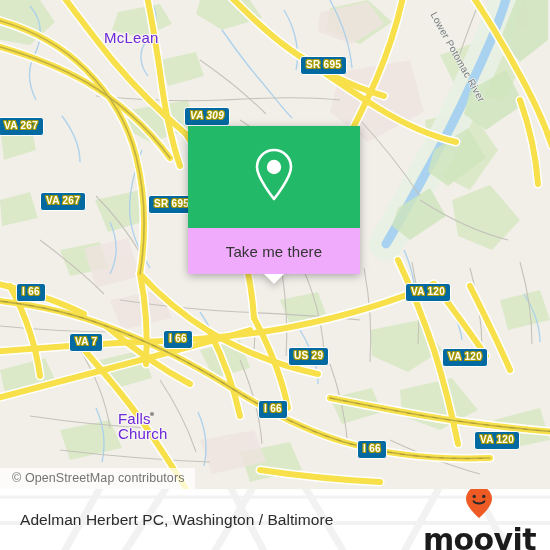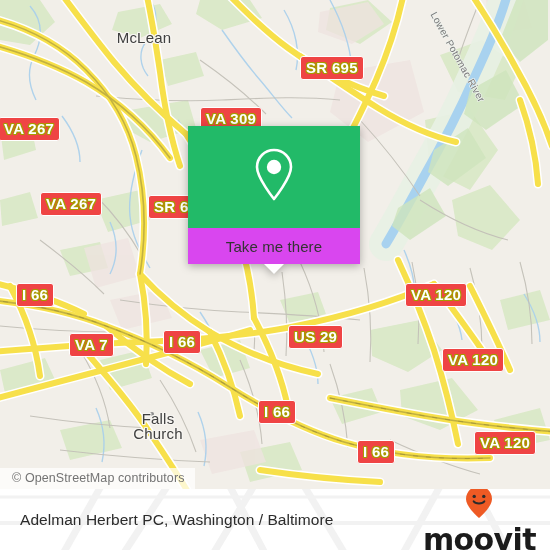--- a/index.html
+++ b/index.html
@@ -38,48 +38,48 @@
     font-size: 12.5px;
     color: #737373;
     letter-spacing: 0.1px;
     white-space: nowrap;
     font-family: "Liberation Sans", sans-serif;
   }
 
   
   .shield {
     position: absolute;
-    background: #ef4444;
+    background: #0369a1;
     border: 1.6px solid #ffffff;
     border-radius: 3px;
     color: #ffffff;
-    font-size: 15px;
+    font-size: 10px;
     font-weight: bold;
     line-height: 1;
     padding: 3px 5px 4px 5px;
     white-space: nowrap;
     text-shadow:
        1px  0   0 #a89a00,
       -1px  0   0 #a89a00,
        0    1px 0 #a89a00,
        0   -1px 0 #a89a00,
        1px  1px 0 #a89a00,
       -1px  1px 0 #a89a00,
        1px -1px 0 #a89a00,
       -1px -1px 0 #a89a00;
     letter-spacing: 0.3px;
   }
 
   
   .place-label {
     position: absolute;
-    color: #404040;
+    color: #6d28d9;
     font-size: 15px;
     line-height: 1.02;
-    text-align: center;
+    text-align: left;
     white-space: pre;
     text-shadow:
        1.2px 0 0 #f7f5f1, -1.2px 0 0 #f7f5f1,
        0 1.2px 0 #f7f5f1, 0 -1.2px 0 #f7f5f1,
        1px 1px 0 #f7f5f1, -1px 1px 0 #f7f5f1,
        1px -1px 0 #f7f5f1, -1px -1px 0 #f7f5f1;
     letter-spacing: 0.2px;
   }
   .place-dot {
     position: absolute;
@@ -104,22 +104,22 @@
     filter: drop-shadow(0 2px 4px rgba(0,0,0,0.30));
   }
   #popup-top {
     background: #22ba68;
     height: 102px;
     display: flex;
     align-items: center;
     justify-content: center;
   }
   #popup-bottom {
-    background: #d946ef;
-    height: 36px;
+    background: #f0abfc;
+    height: 46px;
     display: flex;
     align-items: center;
     justify-content: center;
   }
   #popup-action-label {
     color: #333333;
     font-size: 15px;
     letter-spacing: 0.1px;
   }
   #popup-tail {
@@ -390,28 +390,28 @@
 
     <div class="place-label" style="left:104px; top:30px; width:80px;">McLean</div>
 
     <div class="place-dot" style="left:150px; top:412px;"></div>
     <div class="place-label" style="left:118px; top:411px; width:80px;">Falls
 Church</div>
 
     <div class="river-label" style="left:438px; top:10px; transform: rotate(61deg); transform-origin: left top;">Lower Potomac River</div>
 
     <div class="shield" style="left:300px; top:56px;">SR 695</div>
-    <div class="shield" style="left:200px; top:107px;">VA 309</div>
+    <div class="shield" style="left:184px; top:107px;font-style:italic;">VA 309</div>
     <div class="shield" style="left:-2px; top:117px;">VA 267</div>
     <div class="shield" style="left:40px; top:192px;">VA 267</div>
     <div class="shield" style="left:148px; top:195px;">SR 695</div>
     <div class="shield" style="left:16px; top:283px;">I 66</div>
     <div class="shield" style="left:405px; top:283px;">VA 120</div>
     <div class="shield" style="left:163px; top:330px;">I 66</div>
-    <div class="shield" style="left:288px; top:325px;">US 29</div>
+    <div class="shield" style="left:288px; top:347px;">US 29</div>
     <div class="shield" style="left:442px; top:348px;">VA 120</div>
     <div class="shield" style="left:69px; top:333px;">VA 7</div>
     <div class="shield" style="left:258px; top:400px;">I 66</div>
     <div class="shield" style="left:357px; top:440px;">I 66</div>
     <div class="shield" style="left:474px; top:431px;">VA 120</div>
 
     <div id="popup-card">
       <div id="popup-top">
         <span>
           <svg width="44" height="56" viewBox="0 0 44 56" aria-hidden="true">

